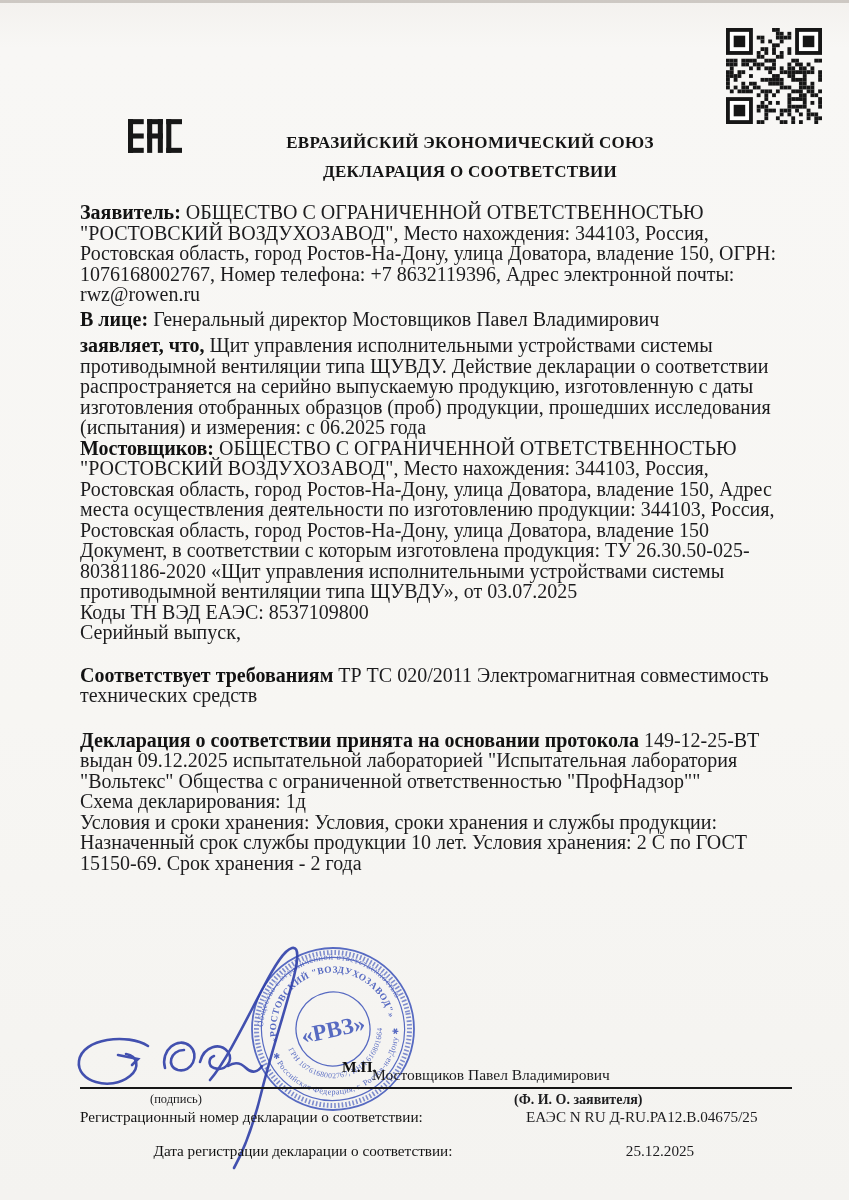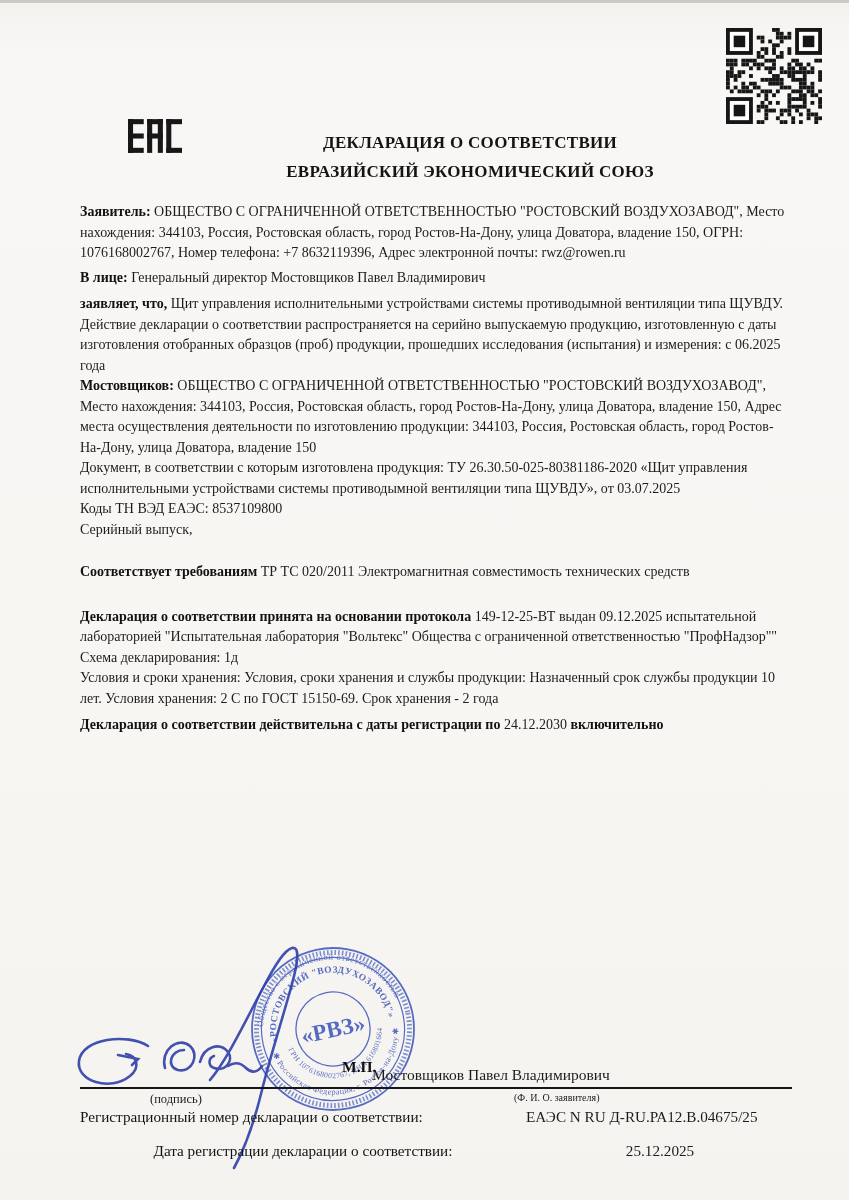--- a/index.html
+++ b/index.html
@@ -12,36 +12,36 @@
   .scan-edge{position:absolute;left:0;top:0;width:100%;height:3px;background:#b9b2ac;opacity:.65;}
 
   
   .eac-logo{position:absolute;left:128px;top:106px;width:54px;height:60px;}
   .titles{position:absolute;left:190px;top:133px;width:560px;text-align:center;}
   .title-line{font-weight:bold;font-size:17px;letter-spacing:.3px;color:#141414;}
   .title-line + .title-line{margin-top:9px;}
   .qr{position:absolute;left:726px;top:28px;width:96px;height:96px;}
 
   
-  .body-text{position:absolute;left:80px;top:202px;width:714px;font-size:14px;line-height:20.5px;}
+  .body-text{position:absolute;left:80px;top:202px;width:714px;font-size:20px;line-height:20.5px;}
   .body-text p{margin:0;}
   .lbl{font-weight:bold;color:#121212;}
   .mt-s{margin-top:4px !important;}
   .mt-m{margin-top:6px !important;}
   .mt-xl{margin-top:22px !important;}
   .mt-xxl{margin-top:24px !important;}
 
   
   .stamp{position:absolute;left:247px;top:943px;width:172px;height:172px;transform:rotate(-12deg);opacity:.92;}
   .signature{position:absolute;left:62px;top:928px;width:360px;height:262px;pointer-events:none;}
   .mp{position:absolute;left:342px;top:1058px;font-weight:bold;font-size:15.5px;color:#101010;}
   .fio-name{position:absolute;left:372px;top:1066px;font-size:15.5px;}
   .sign-line{position:absolute;left:80px;top:1087px;width:712px;height:2px;background:#161616;}
   .cap-sign{position:absolute;left:150px;top:1092px;font-weight:normal;font-size:12.5px;}
-  .cap-fio{position:absolute;left:514px;top:1092px;font-weight:normal;font-size:10px;text-align:right;}
+  .cap-fio{position:absolute;left:514px;top:1092px;font-weight:bold;font-size:14px;text-align:right;}
 
   
   .reg-row{position:absolute;left:80px;width:714px;display:flex;font-size:15.2px;}
   .reg-row .reg-label{font-weight:normal;width:446px;color:#121212;}
   .reg-row .reg-value{flex:1;}
   .reg-row.row1{top:1108px;}
   .reg-row.row2{top:1142px;text-align:center;}
 
   
   .stamp text{fill:#4a5fbe;}
@@ -67,22 +67,22 @@
         <rect x="53" y="0" width="9" height="60"></rect>
         <rect x="34" y="0" width="28" height="9"></rect>
         <rect x="34" y="25.5" width="28" height="9"></rect>
       <rect x="68" y="0" width="9" height="60"></rect>
         <rect x="68" y="0" width="28" height="9"></rect>
         <rect x="68" y="51" width="28" height="9"></rect>
     </g>
   </svg>
 
   <div class="titles">
+    <div class="title-line">ЕВРАЗИЙСКИЙ ЭКОНОМИЧЕСКИЙ СОЮЗ</div>
     <div class="title-line">ДЕКЛАРАЦИЯ О СООТВЕТСТВИИ</div>
-    <div class="title-line">ЕВРАЗИЙСКИЙ ЭКОНОМИЧЕСКИЙ СОЮЗ</div>
   </div>
 
   <svg class="qr" id="qr-svg" viewBox="0 0 25 25">
       <rect x="12" y="0" width="1" height="1" fill="#161616"></rect>
       <rect x="13" y="0" width="1" height="1" fill="#161616"></rect>
       <rect x="13" y="1" width="1" height="1" fill="#161616"></rect>
       <rect x="14" y="1" width="1" height="1" fill="#161616"></rect>
       <rect x="16" y="1" width="1" height="1" fill="#161616"></rect>
       <rect x="8" y="2" width="1" height="1" fill="#161616"></rect>
       <rect x="9" y="2" width="1" height="1" fill="#161616"></rect>
@@ -301,21 +301,20 @@
     <p class="mt-s"><span class="lbl">В лице:</span><span> Генеральный директор Мостовщиков Павел Владимирович</span></p>
     <p class="mt-m"><span class="lbl">заявляет, что,</span><span> Щит управления исполнительными устройствами системы противодымной вентиляции типа ЩУВДУ. Действие декларации о соответствии распространяется на серийно выпускаемую продукцию, изготовленную с даты изготовления отобранных образцов (проб) продукции, прошедших исследования (испытания) и измерения: с 06.2025 года</span></p>
     <p><span class="lbl">Мостовщиков:</span><span> ОБЩЕСТВО С ОГРАНИЧЕННОЙ ОТВЕТСТВЕННОСТЬЮ "РОСТОВСКИЙ ВОЗДУХОЗАВОД", Место нахождения: 344103, Россия, Ростовская область, город Ростов-На-Дону, улица Доватора, владение 150, Адрес места осуществления деятельности по изготовлению продукции: 344103, Россия, Ростовская область, город Ростов-На-Дону, улица Доватора, владение 150</span></p>
     <p>Документ, в соответствии с которым изготовлена продукция: ТУ 26.30.50-025-80381186-2020 «Щит управления исполнительными устройствами системы противодымной вентиляции типа ЩУВДУ», от 03.07.2025</p>
     <p>Коды ТН ВЭД ЕАЭС: 8537109800</p>
     <p>Серийный выпуск,</p>
     <p class="mt-xl"><span class="lbl">Соответствует требованиям</span><span> ТР ТС 020/2011 Электромагнитная совместимость технических средств</span></p>
     <p class="mt-xxl"><span class="lbl">Декларация о соответствии принята на основании протокола</span><span> 149-12-25-ВТ выдан 09.12.2025 испытательной лабораторией "Испытательная лаборатория "Вольтекс" Общества с ограниченной ответственностью "ПрофНадзор""</span></p>
     <p>Схема декларирования: 1д</p>
     <p>Условия и сроки хранения: Условия, сроки хранения и службы продукции: Назначенный срок службы продукции 10 лет. Условия хранения: 2 С по ГОСТ 15150-69. Срок хранения - 2 года</p>
-    <p class="mt-m"><span class="lbl">Декларация о соответствии действительна с даты регистрации по</span><span> 24.12.2030 </span><span class="lbl">включительно</span></p>
   </div>
 
   <svg class="stamp" viewBox="0 0 172 172">
     <defs>
       <path id="arcTopOuter" d="M 23,117 A 70,70 0 1 1 149,117"></path>
       <path id="arcTopInner" d="M 35,112 A 57,57 0 1 1 137,112"></path>
       <path id="arcBottomInner" d="M 38,96 A 49,49 0 0 0 134,96"></path>
       <path id="arcBottomOuter" d="M 21,94 A 65.5,65.5 0 0 0 151,94"></path>
     </defs>
     <circle cx="86" cy="86" r="81" fill="none" stroke="#4a5fbe" stroke-width="1.8"></circle>

